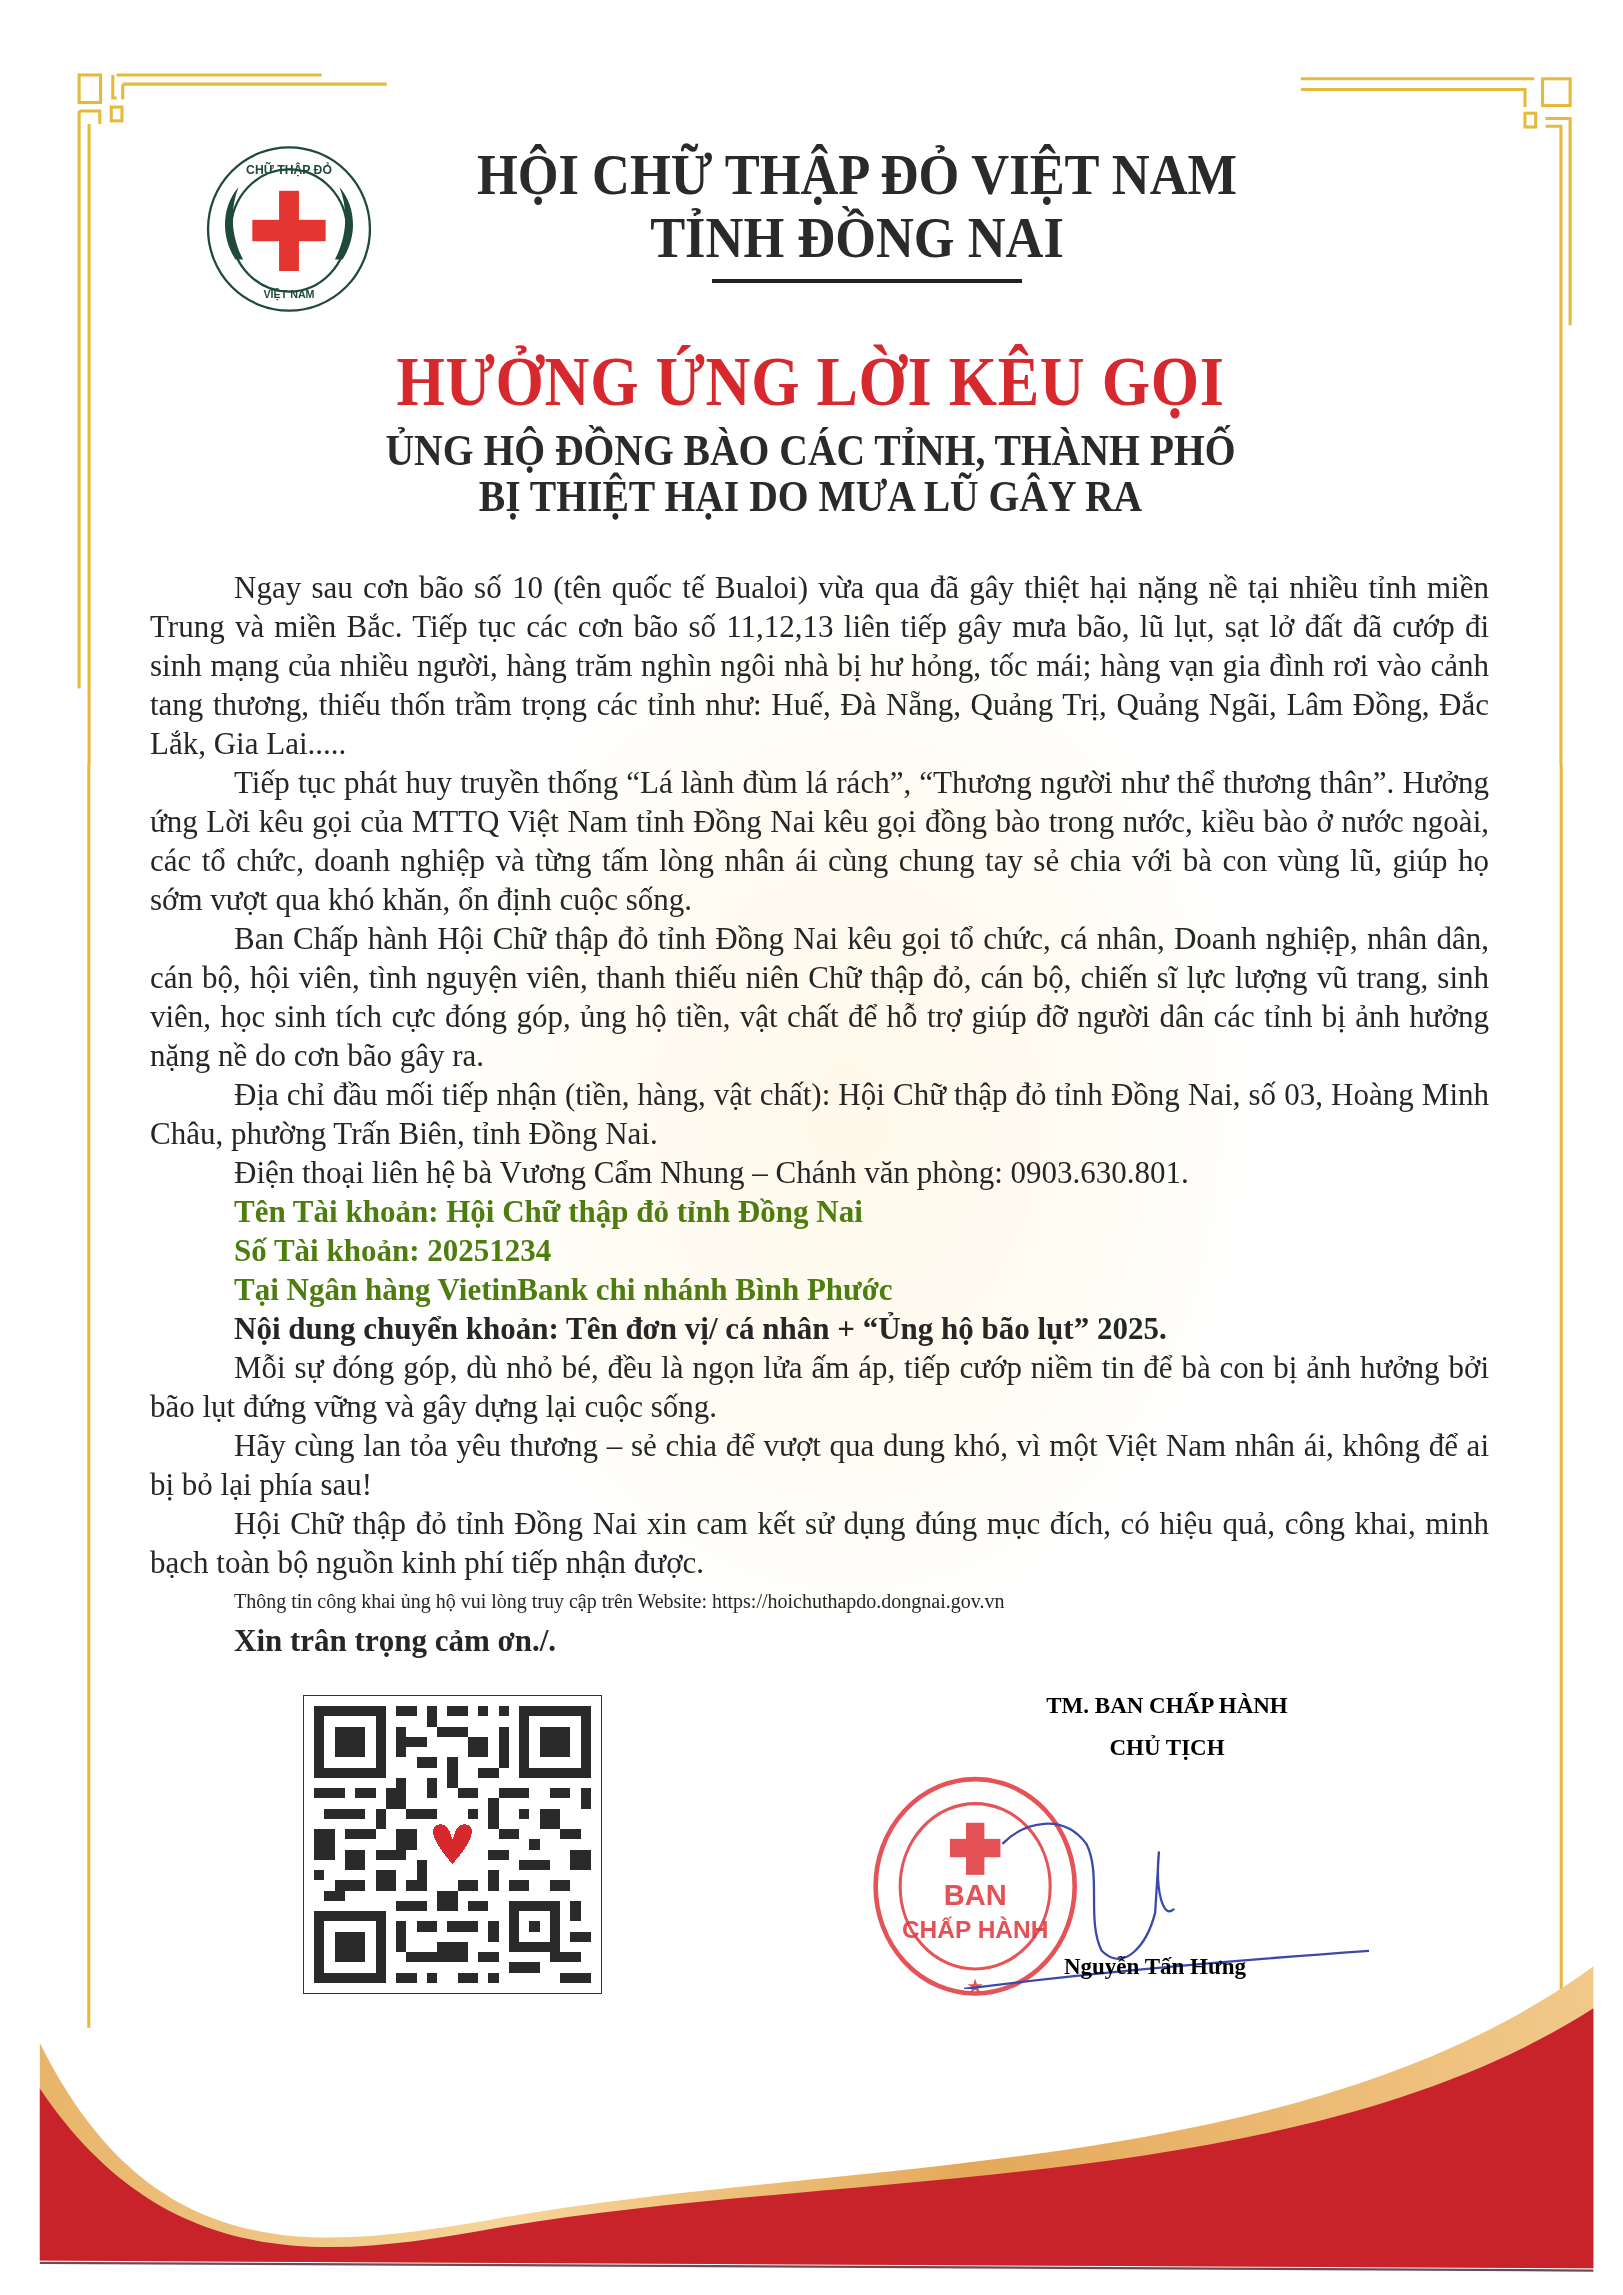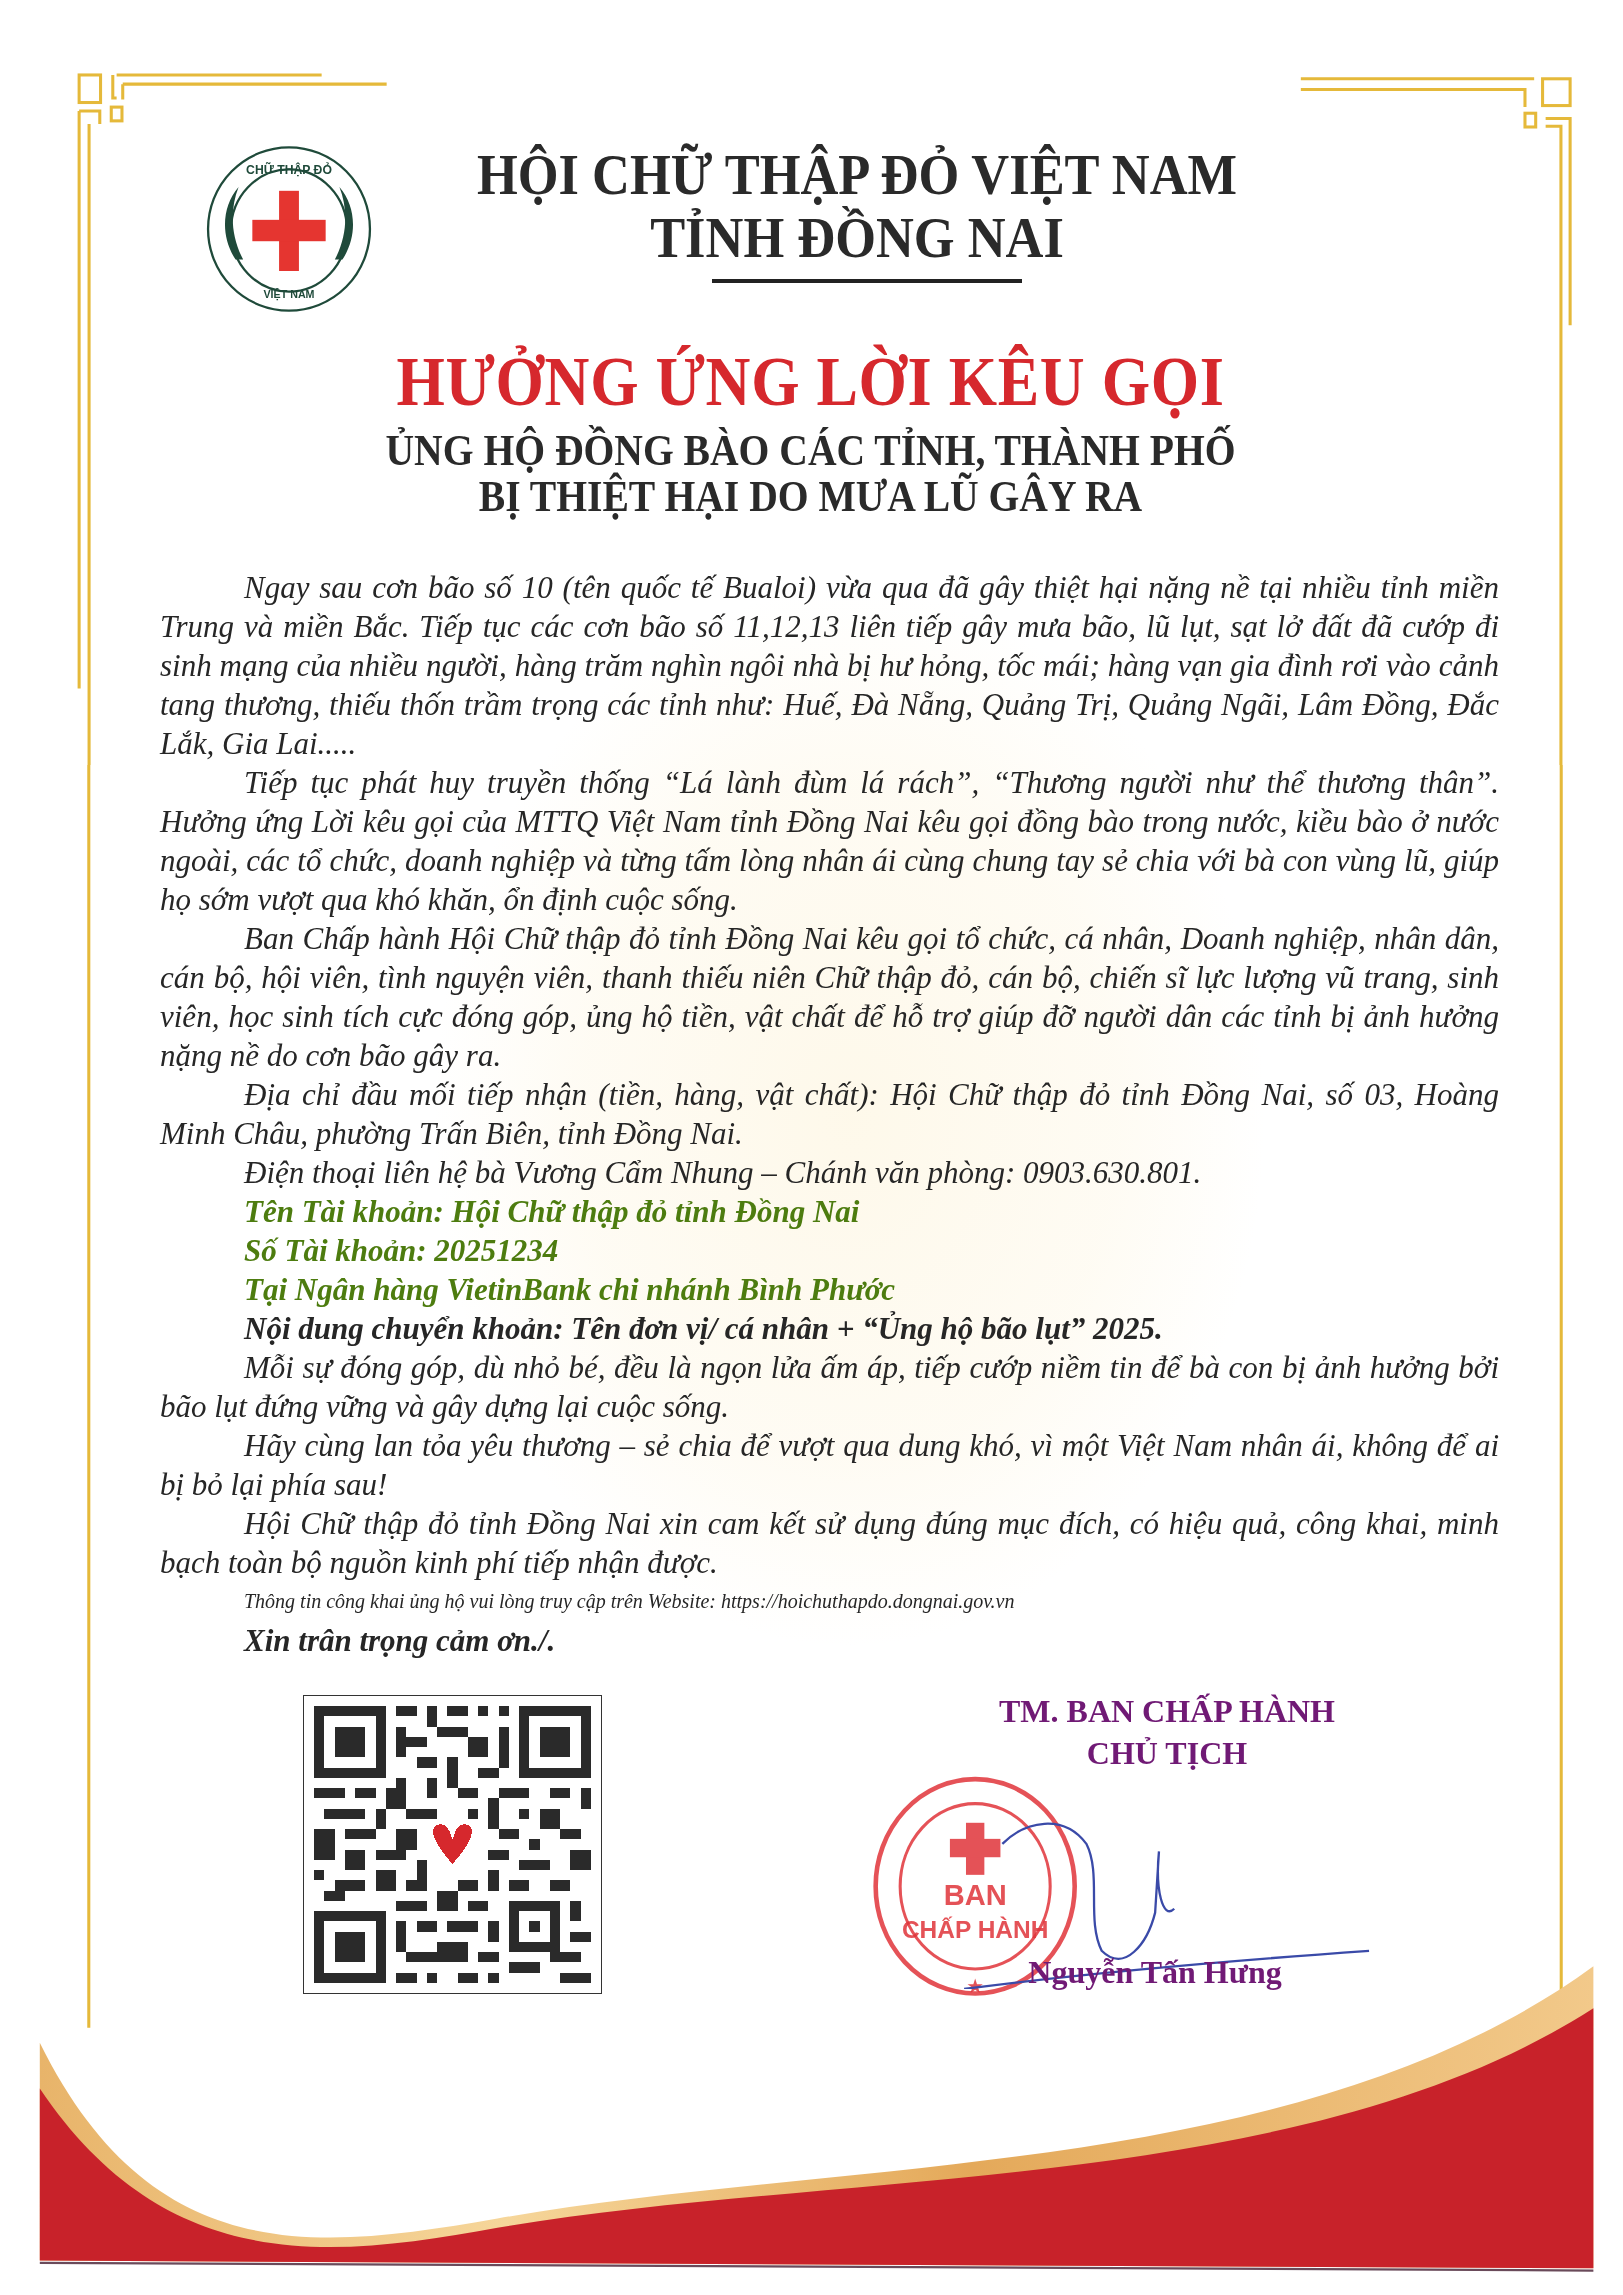--- a/index.html
+++ b/index.html
@@ -6,25 +6,25 @@
   body { width:1624px; height:2295px; position:relative; background:#ffffff; overflow:hidden;
          font-family:"Liberation Serif","DejaVu Serif",serif; color:#222; }
   .abs { position:absolute; }
   .watermark { position:absolute; left:428px; top:582px; width:842px; height:1071px; border-radius:50%;
     background:radial-gradient(ellipse at center, rgba(250,226,160,0.22) 0%, rgba(250,226,160,0.12) 45%, rgba(255,255,255,0) 70%); }
   .org-line1 { position:absolute; left:398px; width:918px; top:142px; text-align:center; font-weight:bold; font-size:57px; color:#2a2a2a; letter-spacing:0px; transform:scaleX(0.92); }
   .org-line2 { position:absolute; left:398px; width:918px; top:205px; text-align:center; font-weight:bold; font-size:57px; color:#2a2a2a; transform:scaleX(0.92); }
   .underline { position:absolute; left:712px; width:310px; top:279px; height:3.8px; background:#222; }
   .title-red { position:absolute; left:275px; width:1071px; top:343px; text-align:center; font-weight:bold; font-size:69px; color:#d6282d; transform:scaleX(0.9); letter-spacing:0.8px; }
   .subtitle { position:absolute; left:275px; width:1071px; text-align:center; font-weight:bold; font-size:44px; color:#2a2a2a; transform:scaleX(0.9); }
-  .body { position:absolute; left:160px; width:1339px; top:568px; font-size:31px; line-height:39px; text-align:justify; color:#262626;font-style:italic; }
+  .body { position:absolute; left:150px; width:1339px; top:568px; font-size:31px; line-height:39px; text-align:justify; color:#262626; }
   .body p { margin:0; text-indent:84px; }
   .red { color:#4d7c0f; font-weight:bold; }
   .bold { font-weight:bold; }
-  .sig { position:absolute; left:880px; width:574px; text-align:center; font-weight:bold; font-size:32px; color:#701a75; }
+  .sig { position:absolute; left:880px; width:574px; text-align:center; font-weight:bold; font-size:23px; color:#000000; }
   .qr { position:absolute; left:303px; top:1695px; width:297px; height:297px; border:1.5px solid #333; background:#fff; }
   .wave { position:absolute; left:0; top:1951px; width:1624px; height:344px; }
   .gold { stroke:#e5b93a; fill:none; }
 </style>
 </head>
 <body>
 
 <div class="watermark"></div>
 
 <svg class="abs" style="left:0;top:0" width="1624" height="765" viewBox="0 0 2122 1000">

